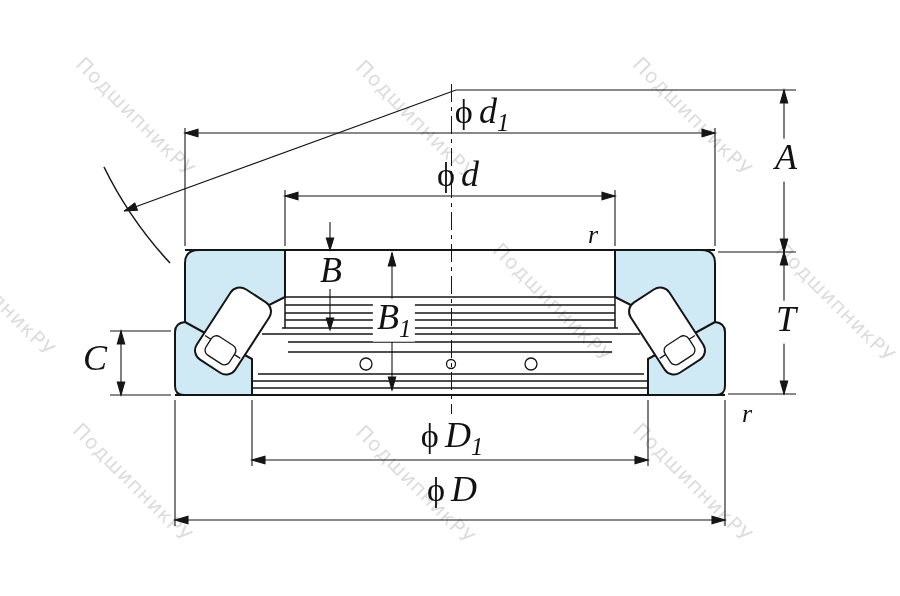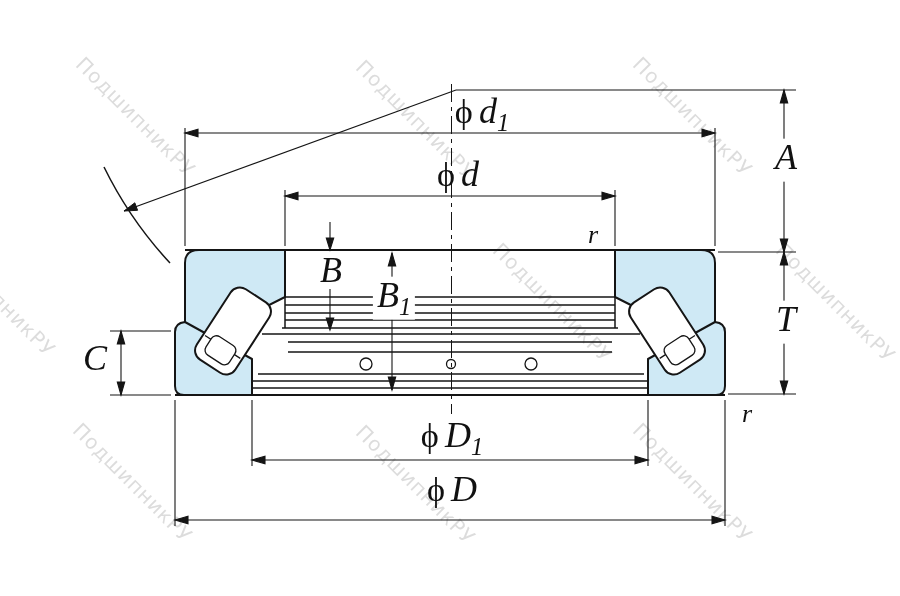--- a/index.html
+++ b/index.html
@@ -185,21 +185,21 @@
     </div>
     <div class="dim-label small" style="left:593px;top:237px">
       <span>r</span><sub></sub>
     </div>
     <div class="dim-label small" style="left:747px;top:416px">
       <span>r</span><sub></sub>
     </div>
     <div class="dim-label" style="left:331px;top:273px">
       <span>B</span><sub></sub>
     </div>
-    <div class="dim-label bg" style="left:394px;top:298px">
+    <div class="dim-label bg" style="left:394px;top:320px">
       <span>B</span><sub>1</sub>
     </div>
     <div class="dim-label" style="left:95px;top:361px">
       <span>C</span><sub></sub>
     </div>
     <div class="dim-label" style="left:452px;top:438px">
       <span class="phi">ϕ</span><span>D</span><sub>1</sub>
     </div>
     <div class="dim-label" style="left:452px;top:492px">
       <span class="phi">ϕ</span><span>D</span><sub></sub>

